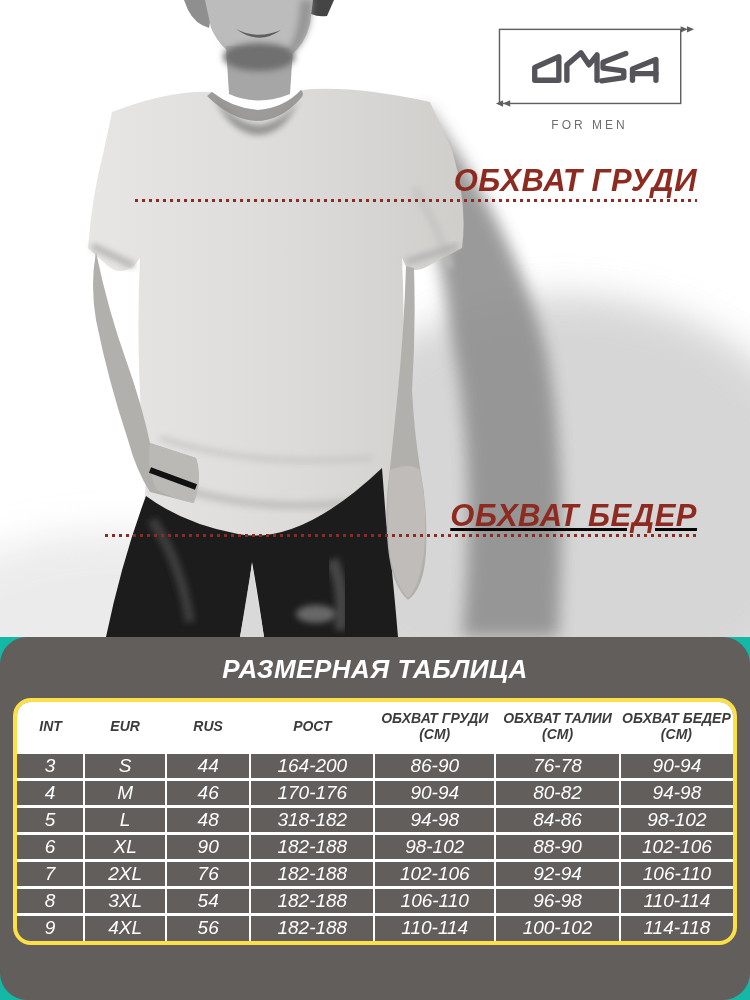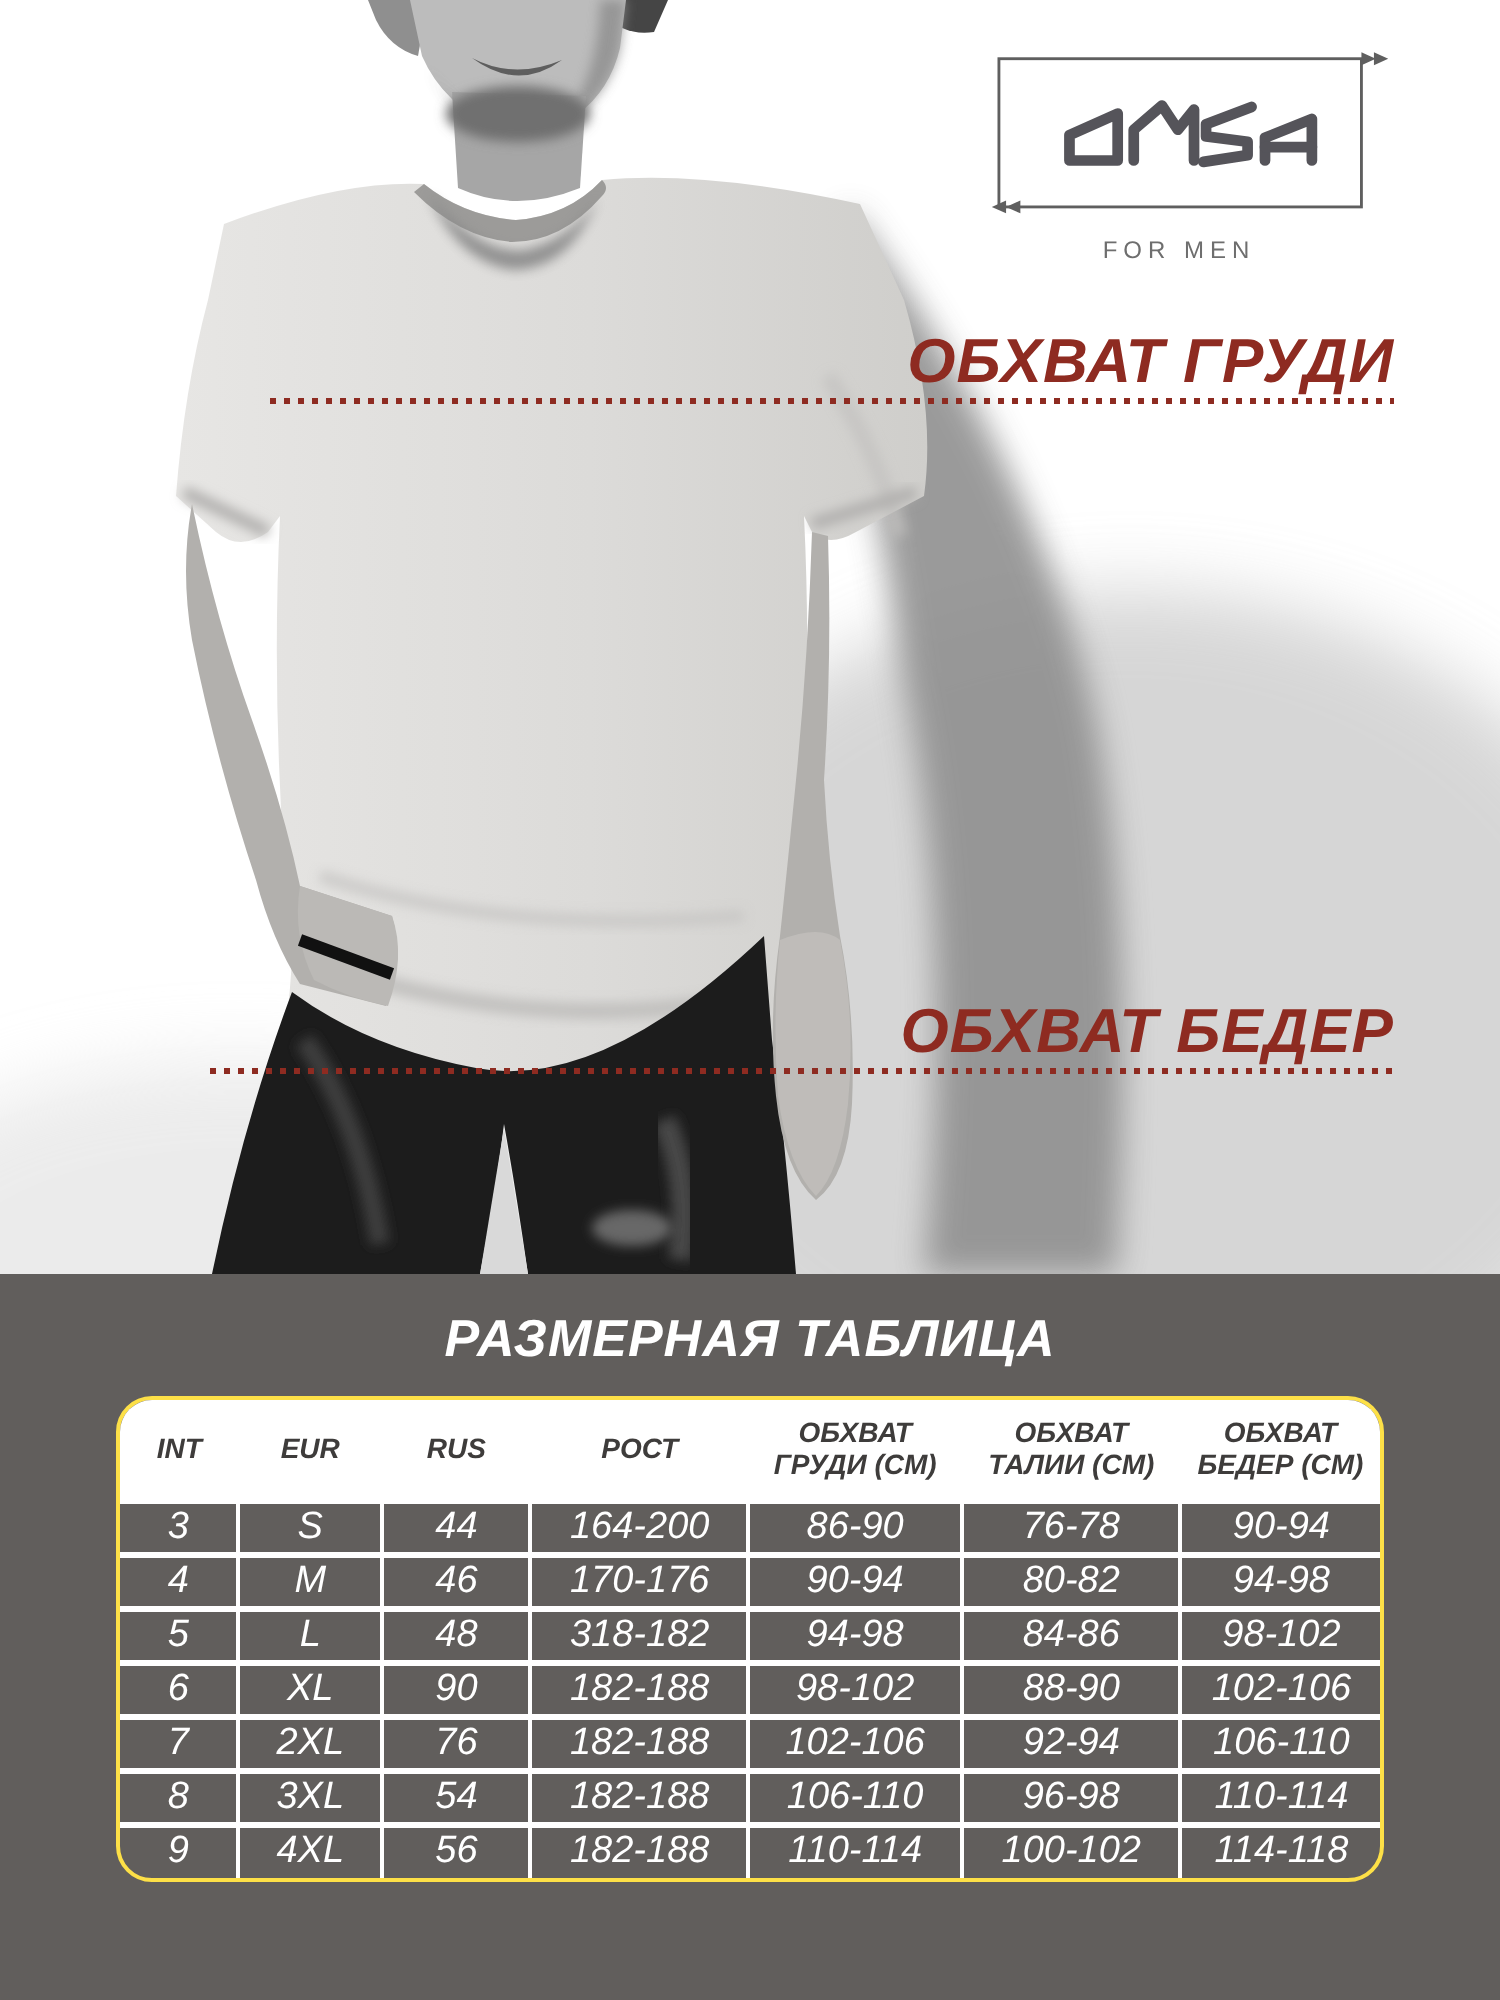--- a/index.html
+++ b/index.html
@@ -25,27 +25,27 @@
 
   
   .measure{position:absolute;right:53px;}
   .measure .mlabel{font-style:italic;font-weight:bold;font-size:31px;line-height:28px;
                    letter-spacing:.5px;color:var(--accent);text-align:right;margin-bottom:4px;
                    white-space:nowrap;}
   .measure .mline{height:3px;width:100%;
       background:repeating-linear-gradient(90deg,var(--accent) 0 3px,transparent 3px 7px);}
   .m-chest{left:135px;top:167px;}
   .m-waist{left:135px;top:317px;}
-  .m-hips {left:105px;top:502px;}
-
-  
-  .panel{position:absolute;left:0;top:637px;width:750px;height:363px;background:var(--panel);}
+  .m-hips {left:105px;top:502px;text-decoration:underline;}
+
+  
+  .panel{position:absolute;left:0;top:637px;width:750px;height:363px;background:var(--panel);border-radius:27px;}
   .panel-title{margin-top:17px;text-align:center;color:#fff;font-style:italic;font-weight:bold;
                font-size:26px;letter-spacing:.5px;}
-  .table-card{width:634px;margin:13px auto 0;border:2px solid #fde047;border-radius:18px;
+  .table-card{width:724px;margin:13px auto 0;border:4px solid #fde047;border-radius:18px;
               overflow:hidden;background:var(--panel);}
   table{width:100%;border-collapse:collapse;table-layout:fixed;}
   thead th{background:#fff;color:#3e3c3b;font-style:italic;font-weight:bold;font-size:14px;
            line-height:16px;height:50px;vertical-align:middle;padding:2px 2px;}
   tbody td{color:#fff;font-style:italic;font-weight:normal;font-size:19px;height:27px;
            text-align:center;vertical-align:middle;border-top:3px solid #fff;
            border-left:2px solid #fff;}
   tbody td:first-child{border-left:none;}
   col.c-int{width:9.4%;} col.c-eur{width:11.4%;} col.c-rus{width:11.8%;}
   col.c-rost{width:17.3%;} col.c-chest{width:16.9%;} col.c-waist{width:17.4%;} col.c-hips{width:15.8%;}

